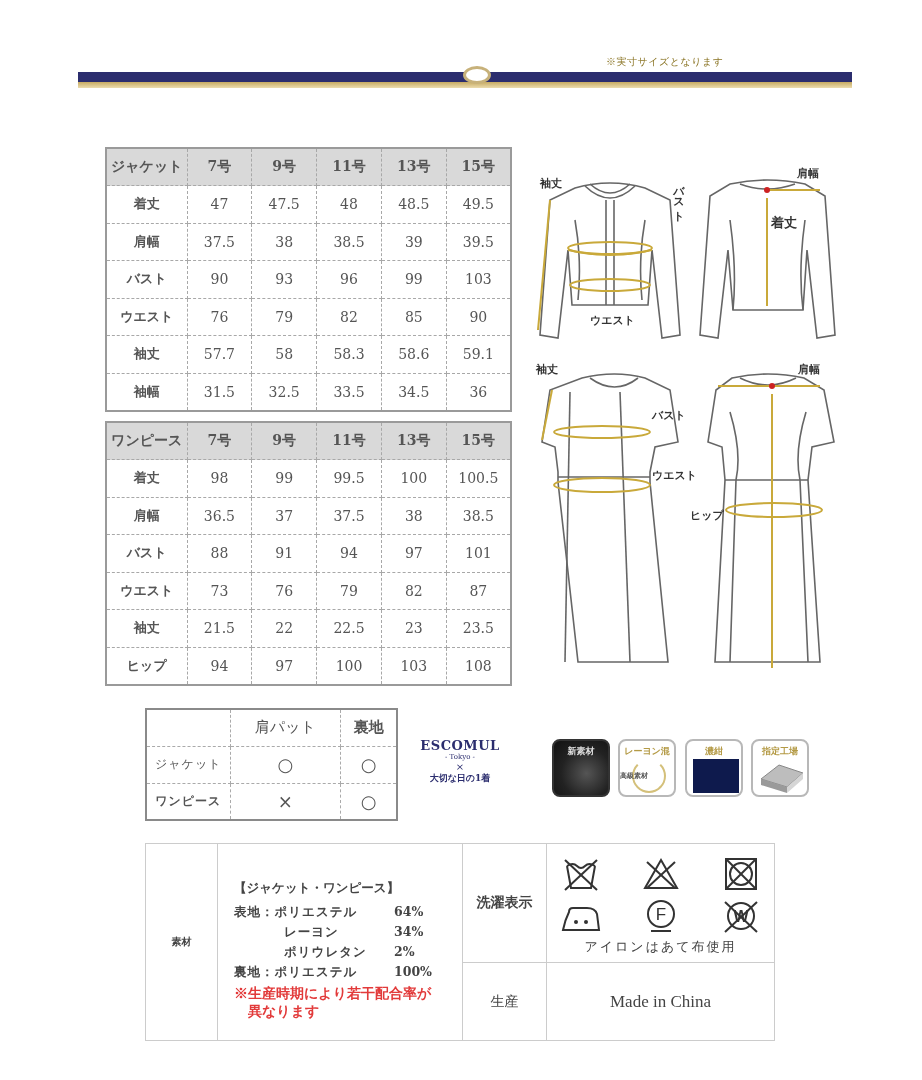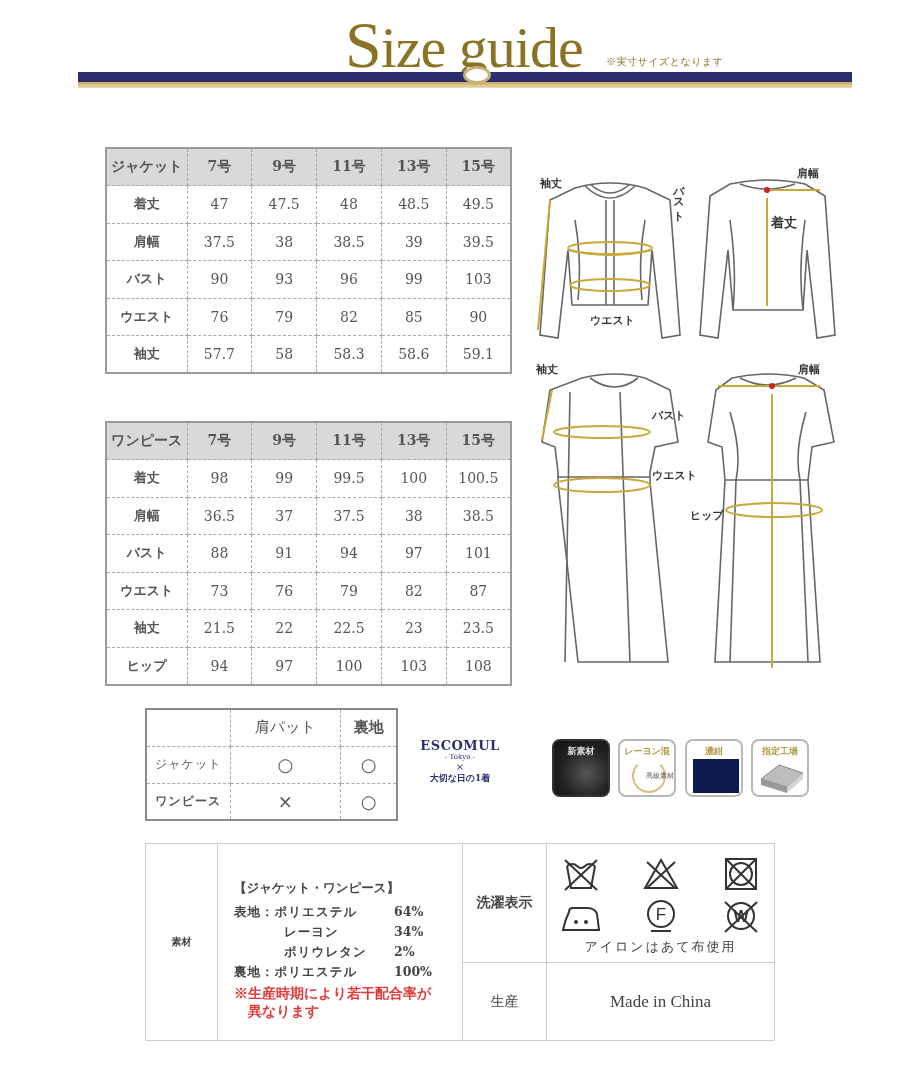--- a/index.html
+++ b/index.html
@@ -39,21 +39,21 @@
   .brand .tokyo { font-size: 7px; }
   .brand .x { font-size: 10px; }
   .brand .sub { font-size: 9px; font-weight: bold; }
 
   .badge { position: absolute; top: 739px; width: 58px; height: 58px; border: 2px solid #b8b8b8; border-radius: 8px; overflow: hidden; background: #fff; margin-left: 40px; }
   .badge .bl { position: absolute; top: 4px; left: 0; width: 100%; text-align: center; font-size: 9px; font-weight: bold; color: #b49a45; }
   .badge.dark { background: radial-gradient(circle at 60% 60%, #555 0%, #222 55%, #111 100%); border-color: #333; }
   .badge.dark .bl { color: #ddd; }
   .badge .navy { position: absolute; left: 6px; top: 18px; width: 46px; height: 34px; background: #0e1a4d; }
   .badge .laurel { position: absolute; left: 12px; top: 18px; width: 34px; height: 34px; border: 2px solid #d4c07a; border-radius: 50%; border-top-color: transparent; }
-  .badge .laurel-txt { position: absolute; left: 0; top: 30px; width: 100%; text-align: right; font-size: 7px; font-weight: normal; color: #555; }
+  .badge .laurel-txt { position: absolute; left: 0; top: 30px; width: 100%; text-align: left; font-size: 7px; font-weight: bold; color: #555; }
 
   
   table.mat { position: absolute; left: 145px; top: 843px; width: 630px; border-collapse: collapse; border: 1.5px solid #bbb; }
   table.mat td { border: 1px solid #ccc; vertical-align: middle; color: #444; }
   .mat-rowhead { width: 72px; text-align: center; font-size: 10px; font-weight: bold; }
   .mat-body { width: 245px; padding: 14px 0 0 16px; font-size: 12.5px; font-weight: bold; line-height: 20px; }
   .mat-body .bracket { margin-bottom: 4px; font-family: Liberation Serif, serif; }
   .mat-line { display: flex; align-items: center; }
   .mat-line .k { width: 160px; letter-spacing: 1px; }
   .mat-line .v { width: 50px; }
@@ -64,21 +64,20 @@
   .care-grid { display: grid; grid-template-columns: repeat(3, 40px); column-gap: 40px; row-gap: 6px; justify-content: center; padding-top: 12px; }
   .care-grid svg { width: 40px; height: 36px; }
   .wash-note { font-size: 13px; letter-spacing: 2px; margin-top: 4px; margin-bottom: 6px; }
   .prod-head { text-align: center; font-size: 14px; height: 78px; }
   .prod-val { text-align: center; font-size: 17px; font-family: "Liberation Serif", serif; color: #444; }
 </style>
 </head>
 <body>
 
 <div class="title-wrap">
-  <div class="title"><span class="big-s">S</span><span>ize guide</span></div>
   <div class="subtitle">※実寸サイズとなります</div>
   <div class="bar-navy"></div>
   <div class="bar-gold"></div>
   <div class="ring"></div>
 </div>
 
 <table class="size" id="jacket-table">
   <tbody>
       <tr class="head">
     <td class="label">ジャケット</td>
@@ -120,20 +119,28 @@
     <td>85</td>
     <td>90</td>
   </tr>
   <tr>
     <td class="label">袖丈</td>
     <td>57.7</td>
     <td>58</td>
     <td>58.3</td>
     <td>58.6</td>
     <td>59.1</td>
+  </tr>
+  <tr>
+    <td class="label">袖幅</td>
+    <td>31.5</td>
+    <td>32.5</td>
+    <td>33.5</td>
+    <td>34.5</td>
+    <td>36</td>
   </tr>
 </tbody>
   </table>
 
 <table class="size" id="onepiece-table">
   <tbody>
       <tr class="head">
     <td class="label">ワンピース</td>
     <td class="val">7号</td>
     <td class="val">9号</td>

